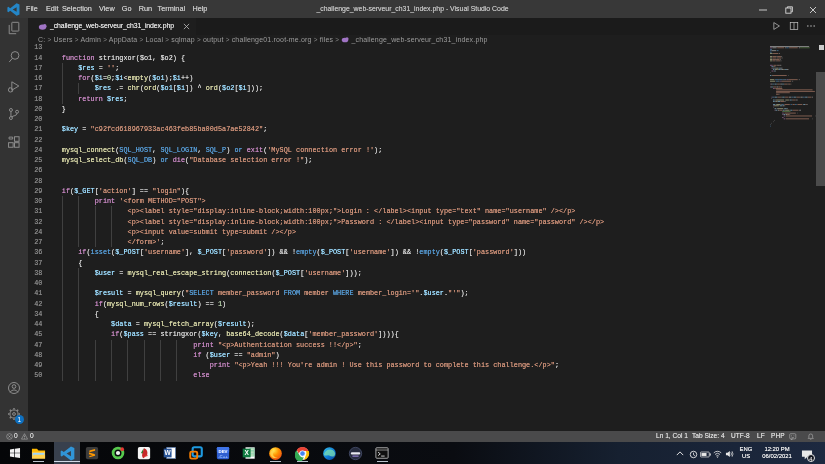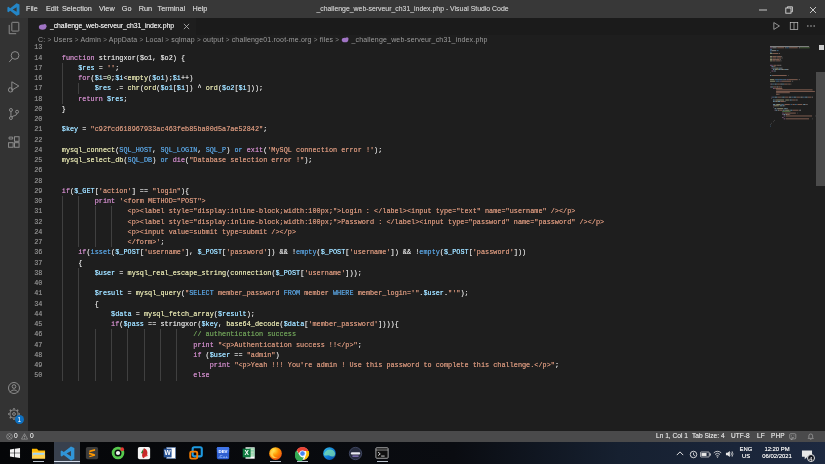--- a/index.html
+++ b/index.html
@@ -146,24 +146,24 @@
 <div class="row"><u style="width:17.32px"></u><b>30</b><span><i class="d">        </i><i class="k">print</i><i class="d"> </i><i class="s">'&lt;form METHOD="POST"&gt;</i></span></div>
 <div class="row"><u style="width:49.96px"></u><b>31</b><span><i class="d">                </i><i class="s">&lt;p&gt;&lt;label style="display:inline-block;width:100px;"&gt;Login : &lt;/label&gt;&lt;input type="text" name="username" /&gt;&lt;/p&gt;</i></span></div>
 <div class="row"><u style="width:49.96px"></u><b>32</b><span><i class="d">                </i><i class="s">&lt;p&gt;&lt;label style="display:inline-block;width:100px;"&gt;Password : &lt;/label&gt;&lt;input type="password" name="password" /&gt;&lt;/p&gt;</i></span></div>
 <div class="row"><u style="width:49.96px"></u><b>24</b><span><i class="d">                </i><i class="s">&lt;p&gt;&lt;input value=submit type=submit /&gt;&lt;/p&gt;</i></span></div>
 <div class="row"><u style="width:49.96px"></u><b>27</b><span><i class="d">                </i><i class="s">&lt;/form&gt;'</i><i class="d">;</i></span></div>
 <div class="row"><u style="width:1.00px"></u><b>36</b><span><i class="d">    </i><i class="k">if</i><i class="d">(</i><i class="b">isset</i><i class="d">(</i><i class="v">$_POST</i><i class="d">[</i><i class="s">'username'</i><i class="d">], </i><i class="v">$_POST</i><i class="d">[</i><i class="s">'password'</i><i class="d">]) &amp;&amp; !</i><i class="b">empty</i><i class="d">(</i><i class="v">$_POST</i><i class="d">[</i><i class="s">'username'</i><i class="d">]) &amp;&amp; !</i><i class="b">empty</i><i class="d">(</i><i class="v">$_POST</i><i class="d">[</i><i class="s">'password'</i><i class="d">]))</i></span></div>
 <div class="row"><u style="width:1.00px"></u><b>37</b><span><i class="d">    {</i></span></div>
 <div class="row"><u style="width:17.32px"></u><b>38</b><span><i class="d">        </i><i class="v">$user</i><i class="d"> = </i><i class="f">mysql_real_escape_string</i><i class="d">(</i><i class="f">connection</i><i class="d">(</i><i class="v">$_POST</i><i class="d">[</i><i class="s">'username'</i><i class="d">]));</i></span></div>
 <div class="row"><u style="width:17.32px"></u><b>40</b><span></span></div>
 <div class="row"><u style="width:17.32px"></u><b>41</b><span><i class="d">        </i><i class="v">$result</i><i class="d"> = </i><i class="f">mysql_query</i><i class="d">(</i><i class="s">"</i><i class="b">SELECT</i><i class="s"> member_password </i><i class="b">FROM</i><i class="s"> member </i><i class="b">WHERE</i><i class="s"> member_login='"</i><i class="d">.</i><i class="v">$user</i><i class="d">.</i><i class="s">"'"</i><i class="d">);</i></span></div>
+<div class="row"><u style="width:17.32px"></u><b>42</b><span><i class="d">        </i><i class="k">if</i><i class="d">(</i><i class="f">mysql_num_rows</i><i class="d">(</i><i class="v">$result</i><i class="d">) == </i><i class="n">1</i><i class="d">)</i></span></div>
 <div class="row"><u style="width:17.32px"></u><b>34</b><span><i class="d">        {</i></span></div>
 <div class="row"><u style="width:33.64px"></u><b>44</b><span><i class="d">            </i><i class="v">$data</i><i class="d"> = </i><i class="f">mysql_fetch_array</i><i class="d">(</i><i class="v">$result</i><i class="d">);</i></span></div>
 <div class="row"><u style="width:33.64px"></u><b>45</b><span><i class="d">            </i><i class="k">if</i><i class="d">(</i><i class="v">$pass</i><i class="d"> == </i><i class="o">stringxor</i><i class="d">(</i><i class="v">$key</i><i class="d">, </i><i class="f">base64_decode</i><i class="d">(</i><i class="v">$data</i><i class="d">[</i><i class="s">'member_password'</i><i class="d">]))){</i></span></div>
-<div class="row"><u style="width:115.24px"></u><b>46</b><span><i class="d">                                </i><i class="c">// authentication success</i></span></div>
 <div class="row"><u style="width:115.24px"></u><b>47</b><span><i class="d">                                </i><i class="k">print</i><i class="d"> </i><i class="s">"&lt;p&gt;Authentication success !!&lt;/p&gt;"</i><i class="d">;</i></span></div>
 <div class="row"><u style="width:115.24px"></u><b>48</b><span><i class="d">                                </i><i class="k">if</i><i class="d"> (</i><i class="v">$user</i><i class="d"> == </i><i class="s">"admin"</i><i class="d">)</i></span></div>
 <div class="row"><u style="width:131.56px"></u><b>49</b><span><i class="d">                                    </i><i class="k">print</i><i class="d"> </i><i class="s">"&lt;p&gt;Yeah !!! You're admin ! Use this password to complete this challenge.&lt;/p&gt;"</i><i class="d">;</i></span></div>
 <div class="row"><u style="width:115.24px"></u><b>50</b><span><i class="d">                                </i><i class="k">else</i></span></div>
   </div>
 <svg style="position:absolute;left:769.5px;top:45px;width:50px;height:90px" viewBox="0 0 50 90">
     <rect x="0.00" y="1.00" width="39.12" height="0.75" fill="#D4D4D4" opacity="0.72"></rect>
     <rect x="0.00" y="2.45" width="2.01" height="0.75" fill="#C586C0" opacity="0.72"></rect>
     <rect x="2.28" y="2.45" width="4.35" height="0.75" fill="#D4D4D4" opacity="0.72"></rect>
     <rect x="7.22" y="2.45" width="7.02" height="0.75" fill="#CE9178" opacity="0.72"></rect>

